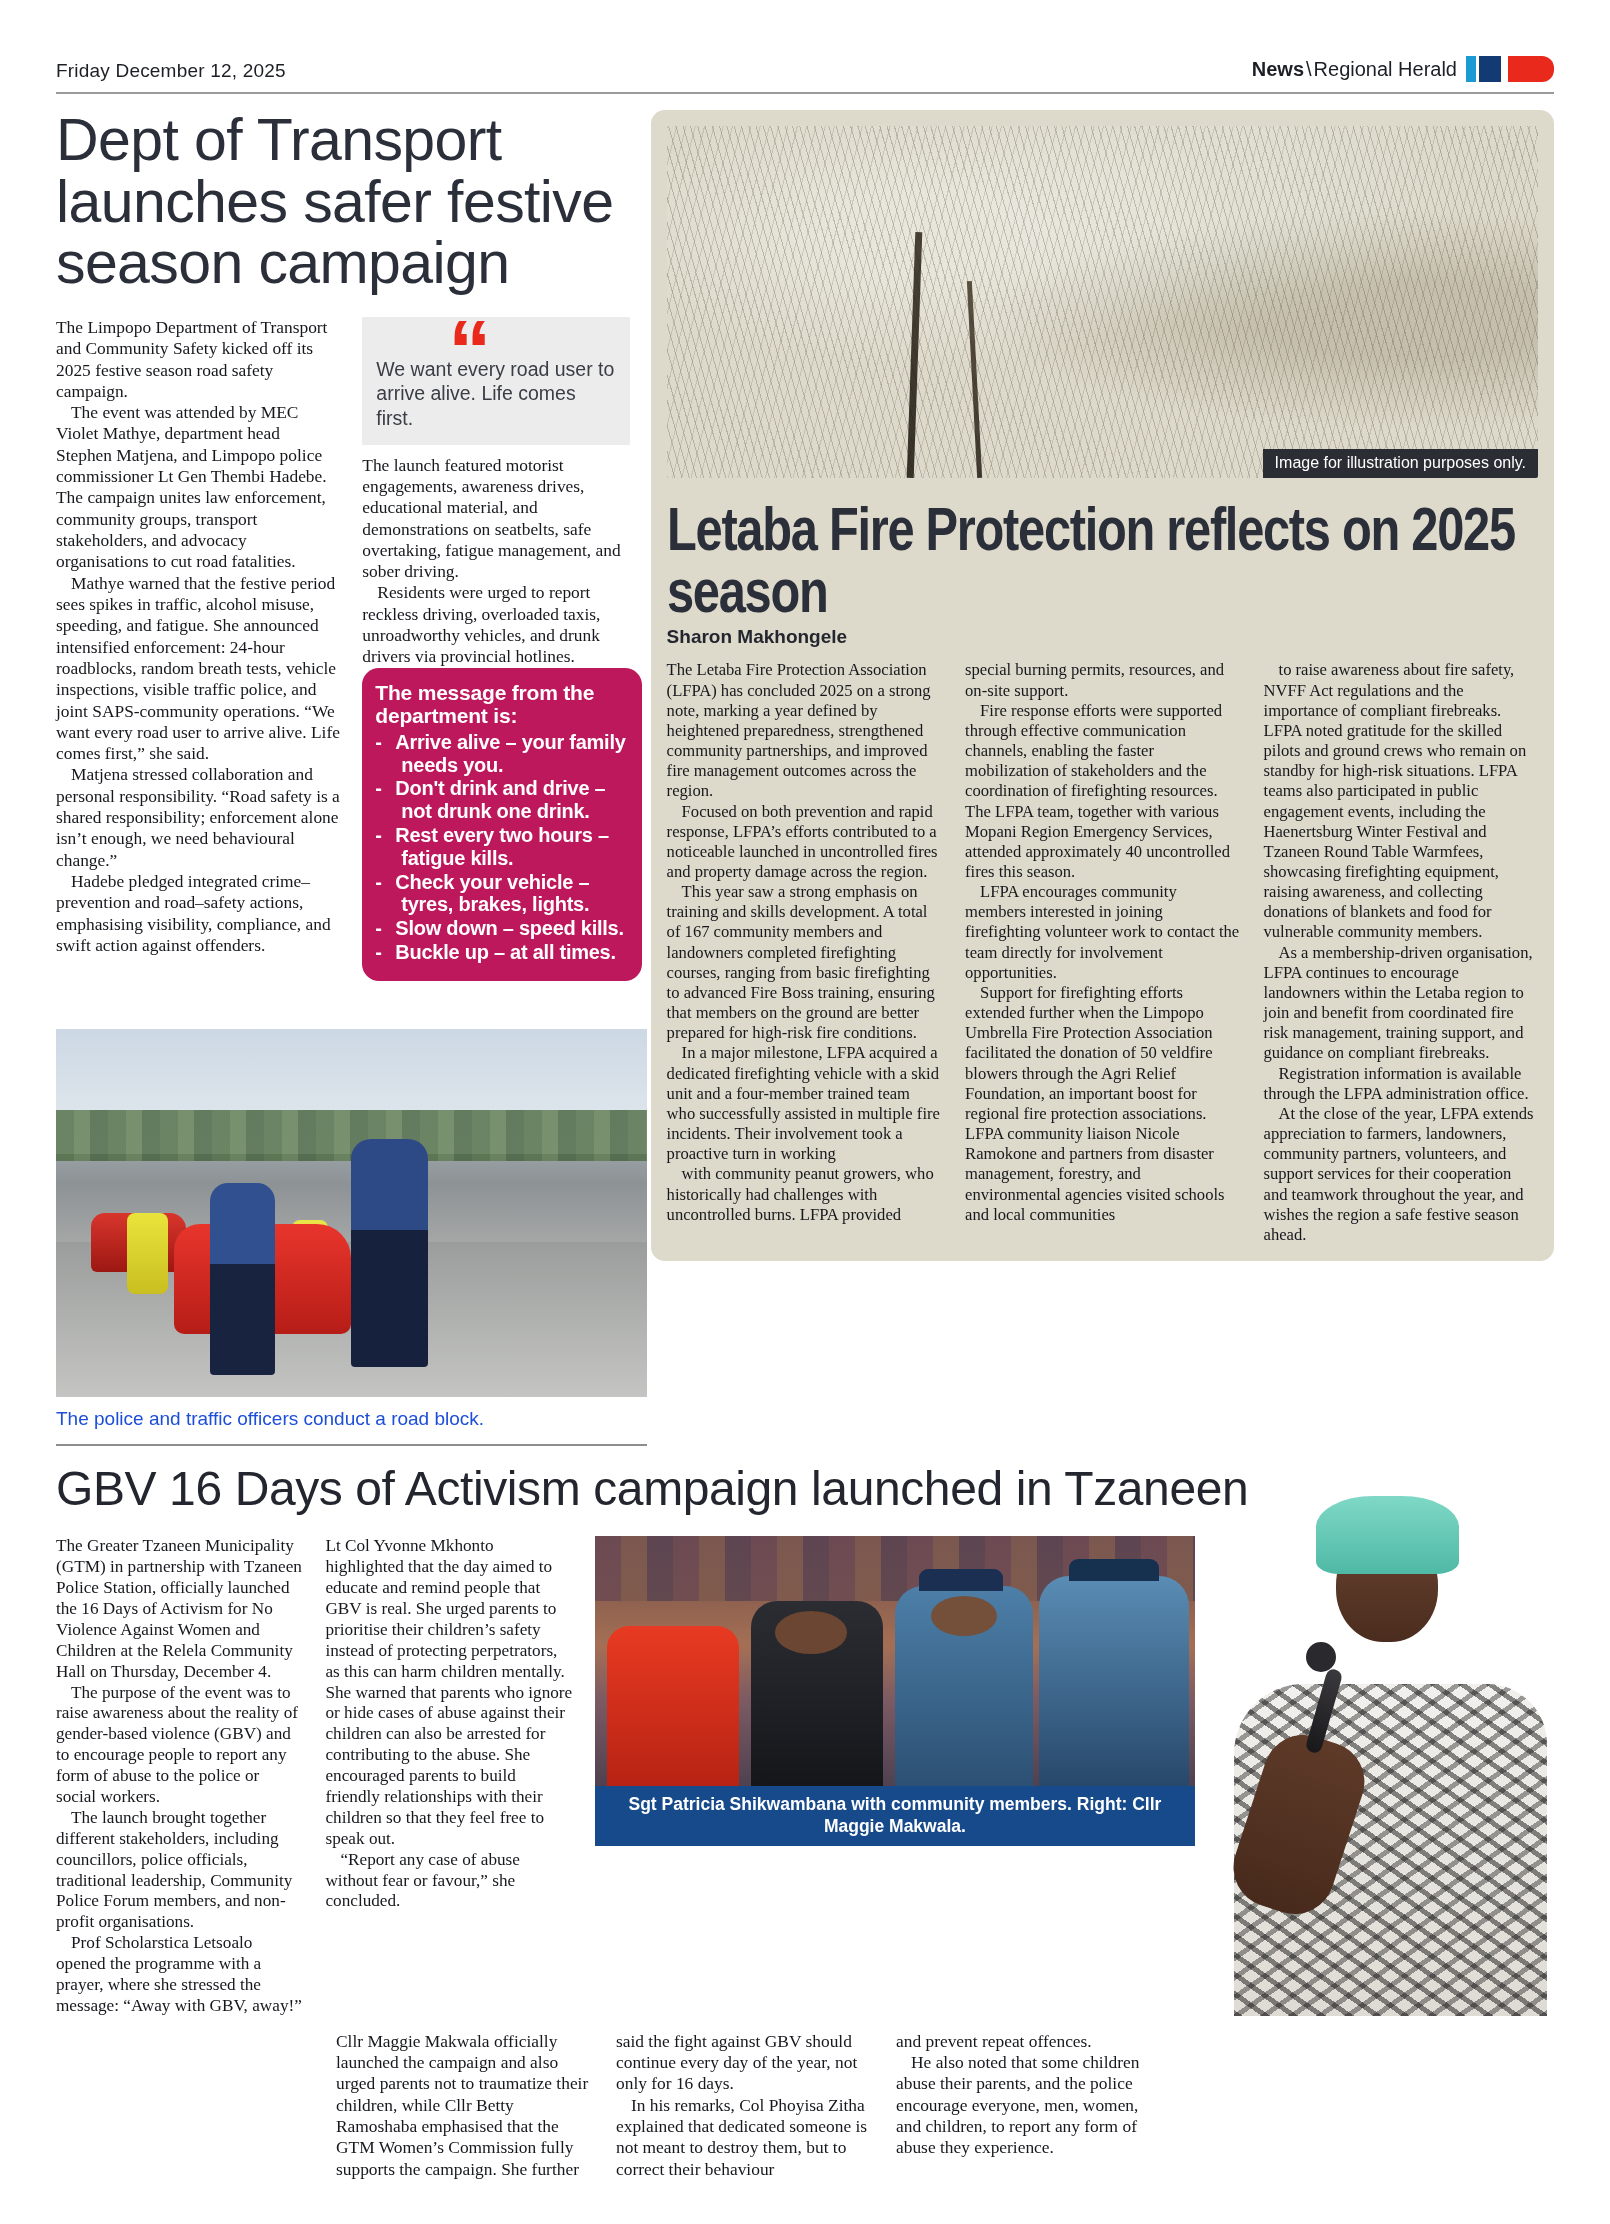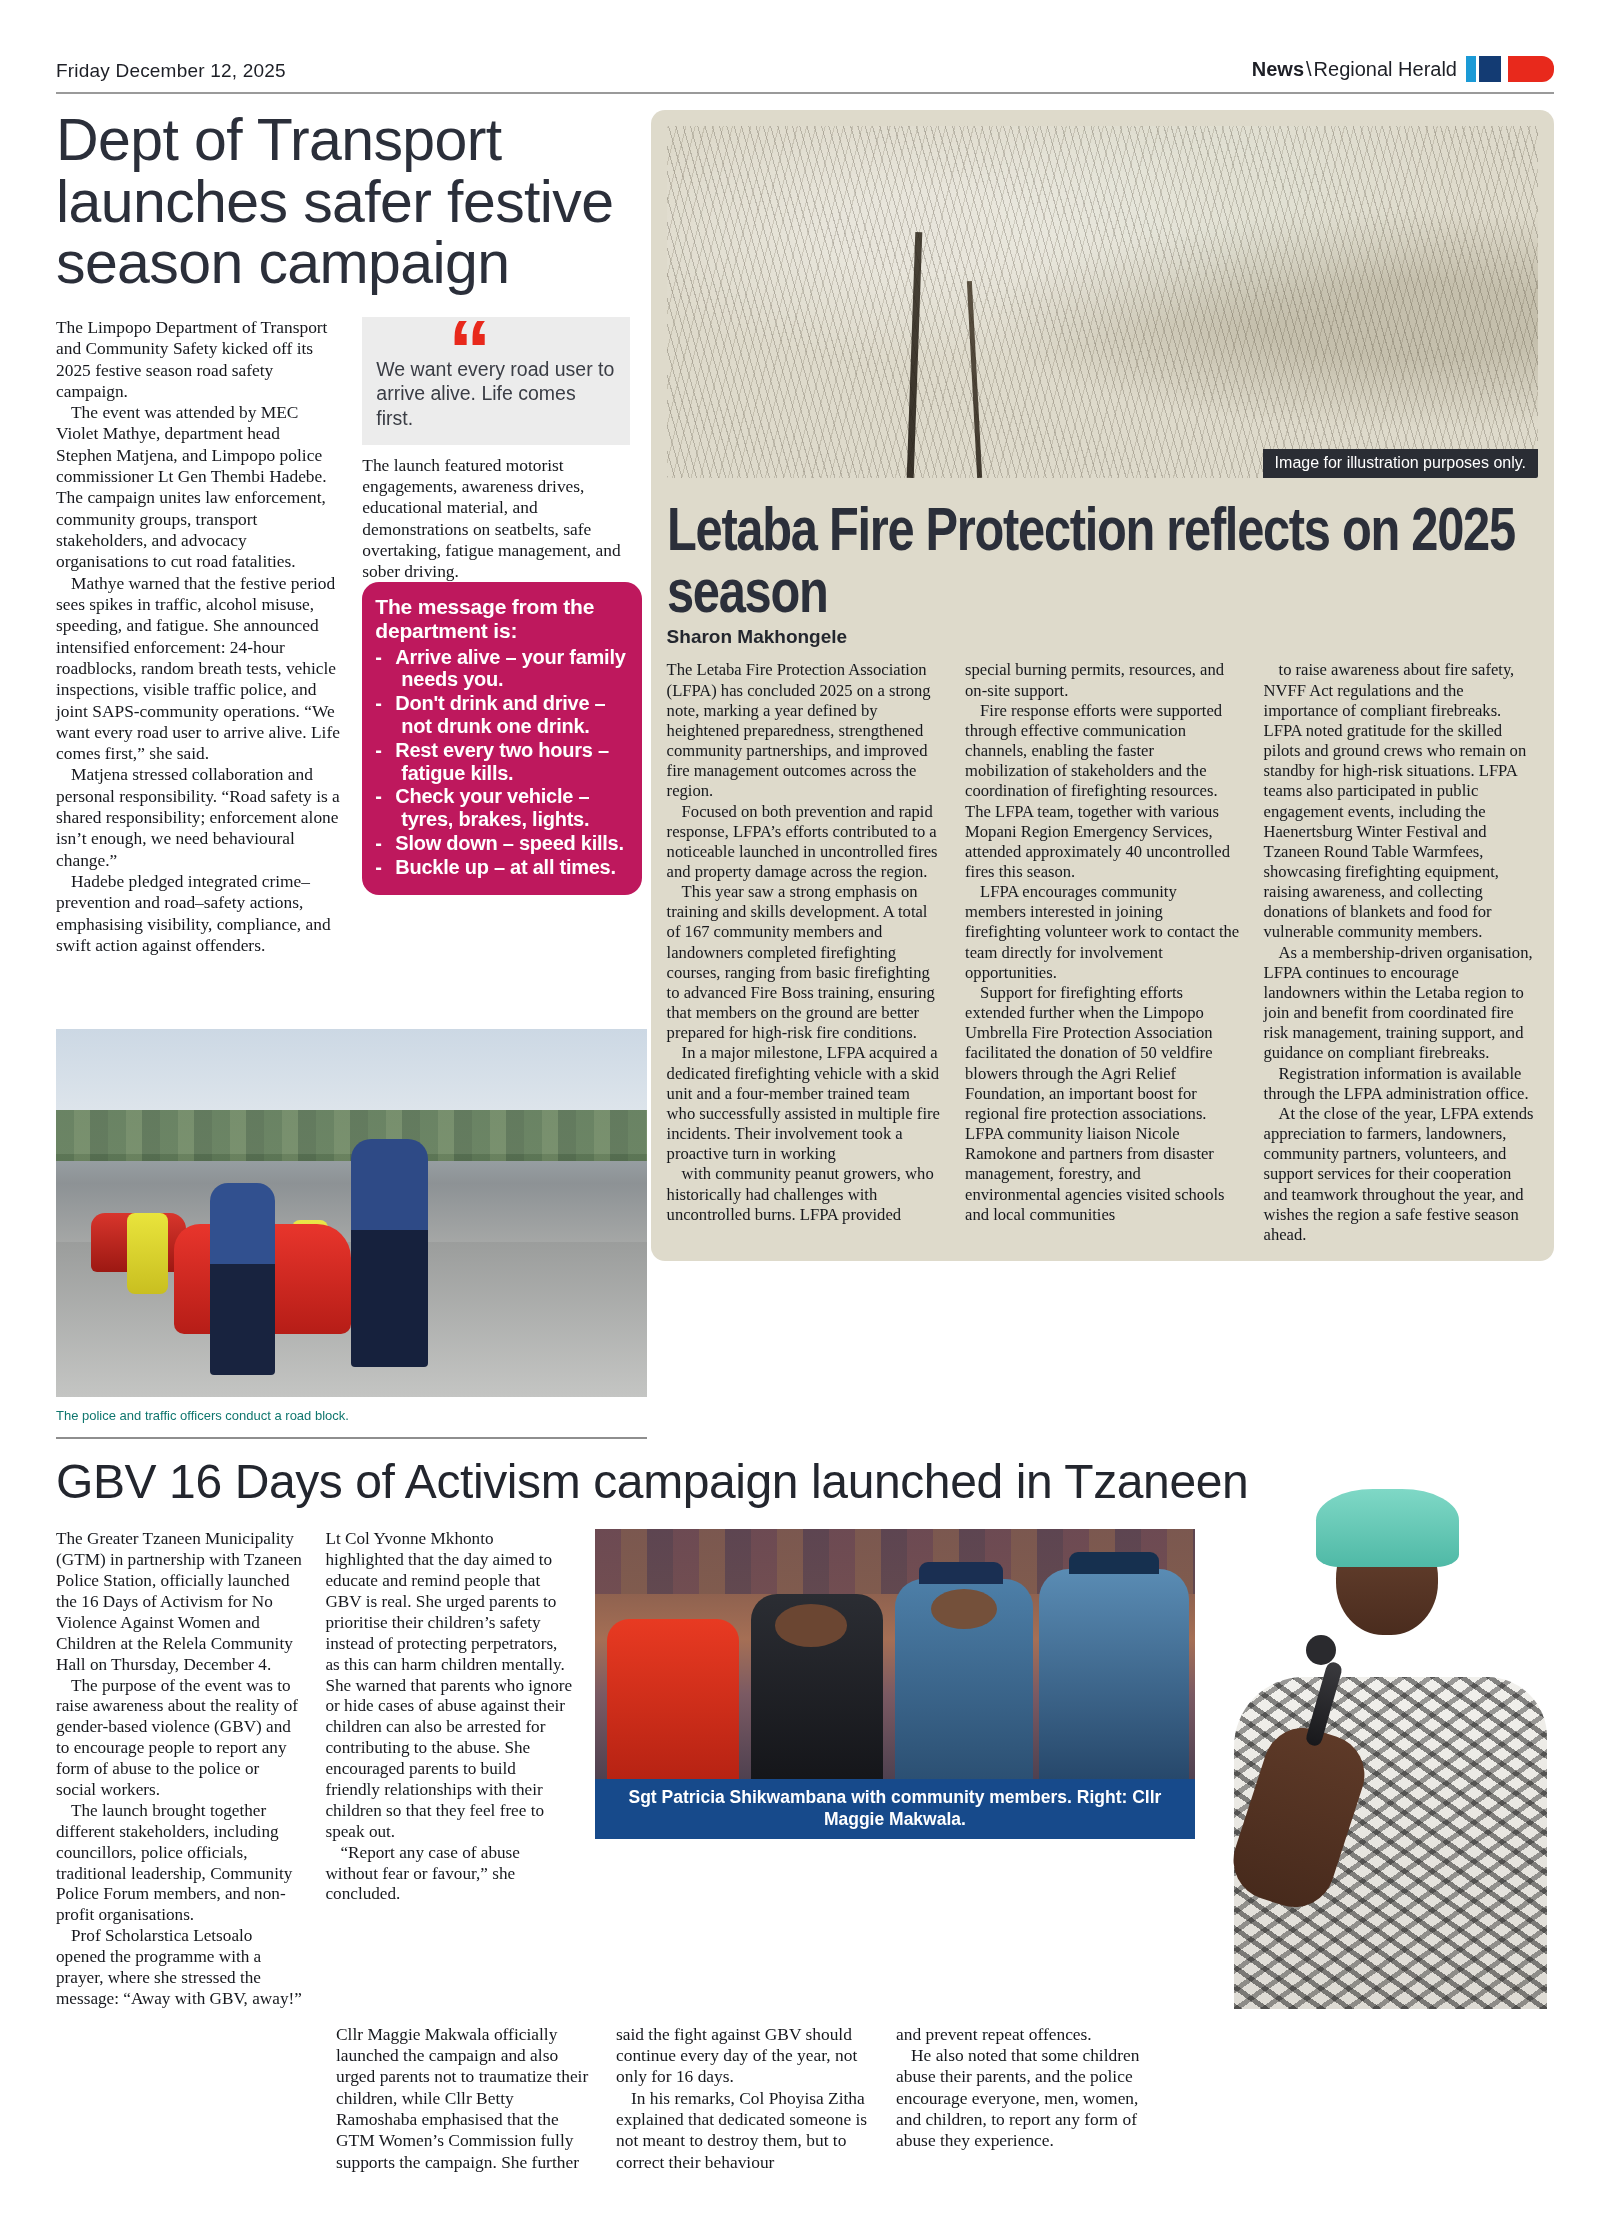--- a/index.html
+++ b/index.html
@@ -113,22 +113,22 @@
   .rb-car2 { position:absolute; left:6%; bottom:34%; width:16%; height:16%;
              background: linear-gradient(180deg,#d8352c,#9c1812); border-radius: 14px 16px 6px 6px; }
   .rb-off1 { position:absolute; left:50%; bottom:8%; width:13%; height:62%;
              background: linear-gradient(180deg,#2e4a86 0 40%, #16213d 40% 100%); border-radius: 20px 20px 4px 4px;}
   .rb-off2 { position:absolute; left:26%; bottom:6%; width:11%; height:52%;
              background: linear-gradient(180deg,#31508f 0 42%, #18233f 42% 100%); border-radius: 18px 18px 4px 4px;}
   .rb-vest { position:absolute; left:12%; bottom:28%; width:7%; height:22%;
              background: linear-gradient(180deg,#e9e43c,#c9bf20); border-radius: 8px;}
   .rb-vest2{ position:absolute; left:40%; bottom:28%; width:6%; height:20%;
              background: linear-gradient(180deg,#eae64a,#c6bd22); border-radius: 8px;}
-  .rb-cap { font-family: "Liberation Sans", sans-serif; font-size: 13px;
-            color: #0f766e; padding: 11px 0 0; }
+  .rb-cap { font-family: "Liberation Sans", sans-serif; font-size: 19px;
+            color: #1d4ed8; padding: 11px 0 0; }
   .hr-thin { height: 2px; background: #8e8e8e; margin-top: 14px; }
 
   
   .gbv { position: relative; margin-top: 18px; }
   h2.hl-c { font-family: "Liberation Sans", sans-serif; font-weight: 400;
             font-size: 48px; line-height: 1.05; letter-spacing: -.4px;
             color: #23262e; margin-bottom: 22px; }
   .gbv-grid { display: flex; gap: 22px; }
   .gbv-col { width: 258px; }
   .gbv-col .bodytxt { font-size: 17.2px; line-height: 1.215; }
@@ -201,20 +201,21 @@
           <p>Mathye warned that the festive period sees spikes in traffic, alcohol misuse, speeding, and fatigue. She announced intensified enforcement: 24-hour roadblocks, random breath tests, vehicle inspections, visible traffic police, and joint SAPS-community operations. “We want every road user to arrive alive. Life comes first,” she said.</p>
           <p>Matjena stressed collaboration and personal responsibility. “Road safety is a shared responsibility; enforcement alone isn’t enough, we need behavioural change.”</p>
           <p>Hadebe pledged integrated crime–prevention and road–safety actions, emphasising visibility, compliance, and swift action against offenders.</p>
 
           <div class="pullquote">
             <div class="pq-mark">“</div>
             <div class="pq-text">We want every road user to arrive alive. Life comes first.</div>
           </div>
 
           <p class="first">The launch featured motorist engagements, awareness drives, educational material, and demonstrations on seatbelts, safe overtaking, fatigue management, and sober driving.</p>
+          <p>Residents were urged to report reckless driving, overloaded taxis, unroadworthy vehicles, and drunk drivers via provincial hotlines.</p>
 
           <div class="redbox">
             <h3>The message from the department is:</h3>
             <ul>
               <li><span class="dash">-</span><span>Arrive alive – your family needs you.</span></li>
               <li><span class="dash">-</span><span>Don't drink and drive – not drunk one drink.</span></li>
               <li><span class="dash">-</span><span>Rest every two hours – fatigue kills.</span></li>
               <li><span class="dash">-</span><span>Check your vehicle – tyres, brakes, lights.</span></li>
               <li><span class="dash">-</span><span>Slow down – speed kills.</span></li>
               <li><span class="dash">-</span><span>Buckle up – at all times.</span></li>

